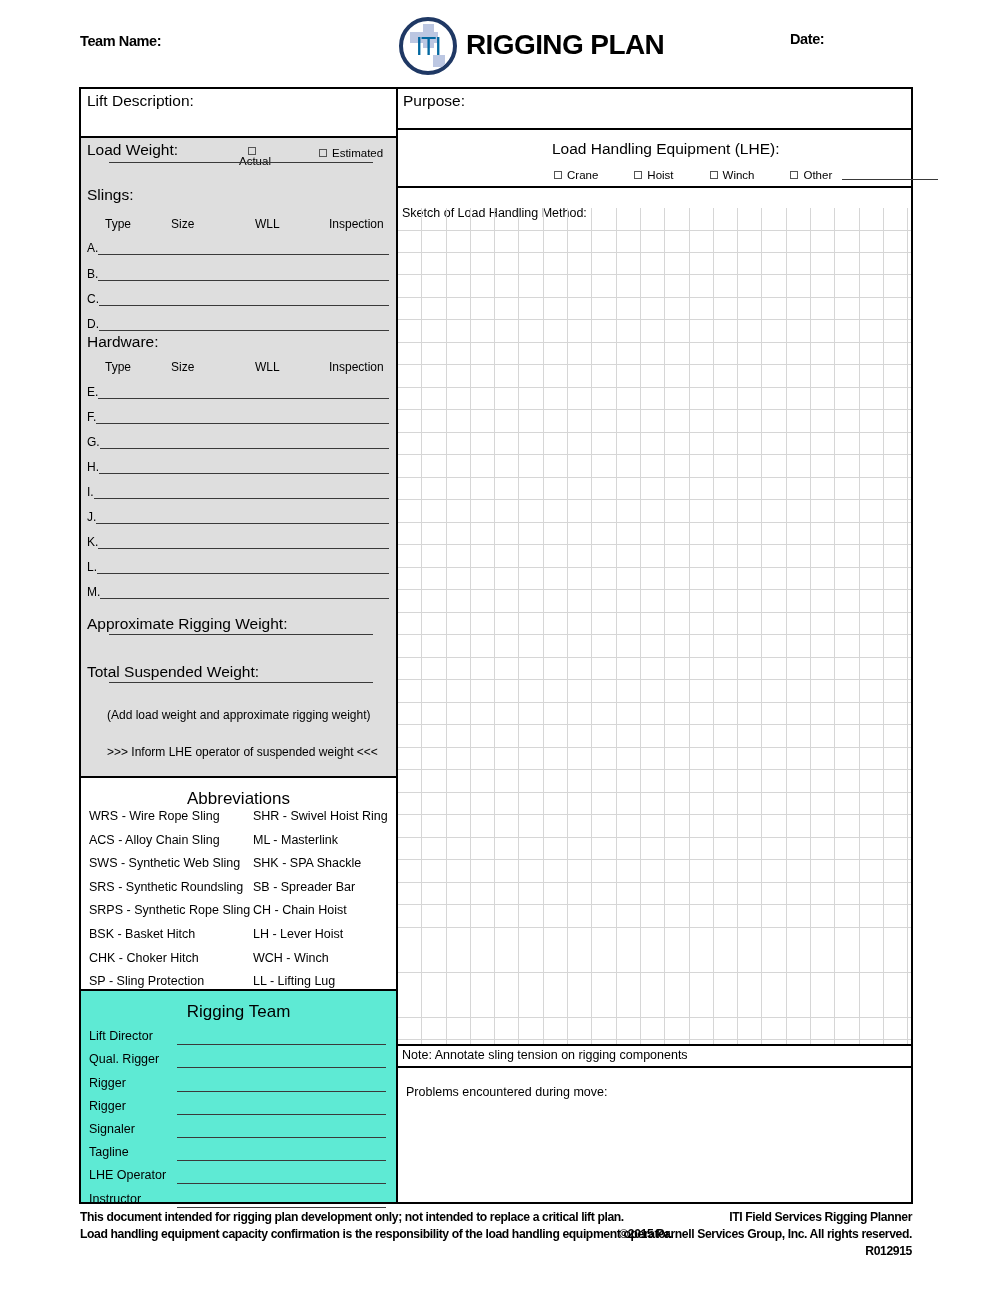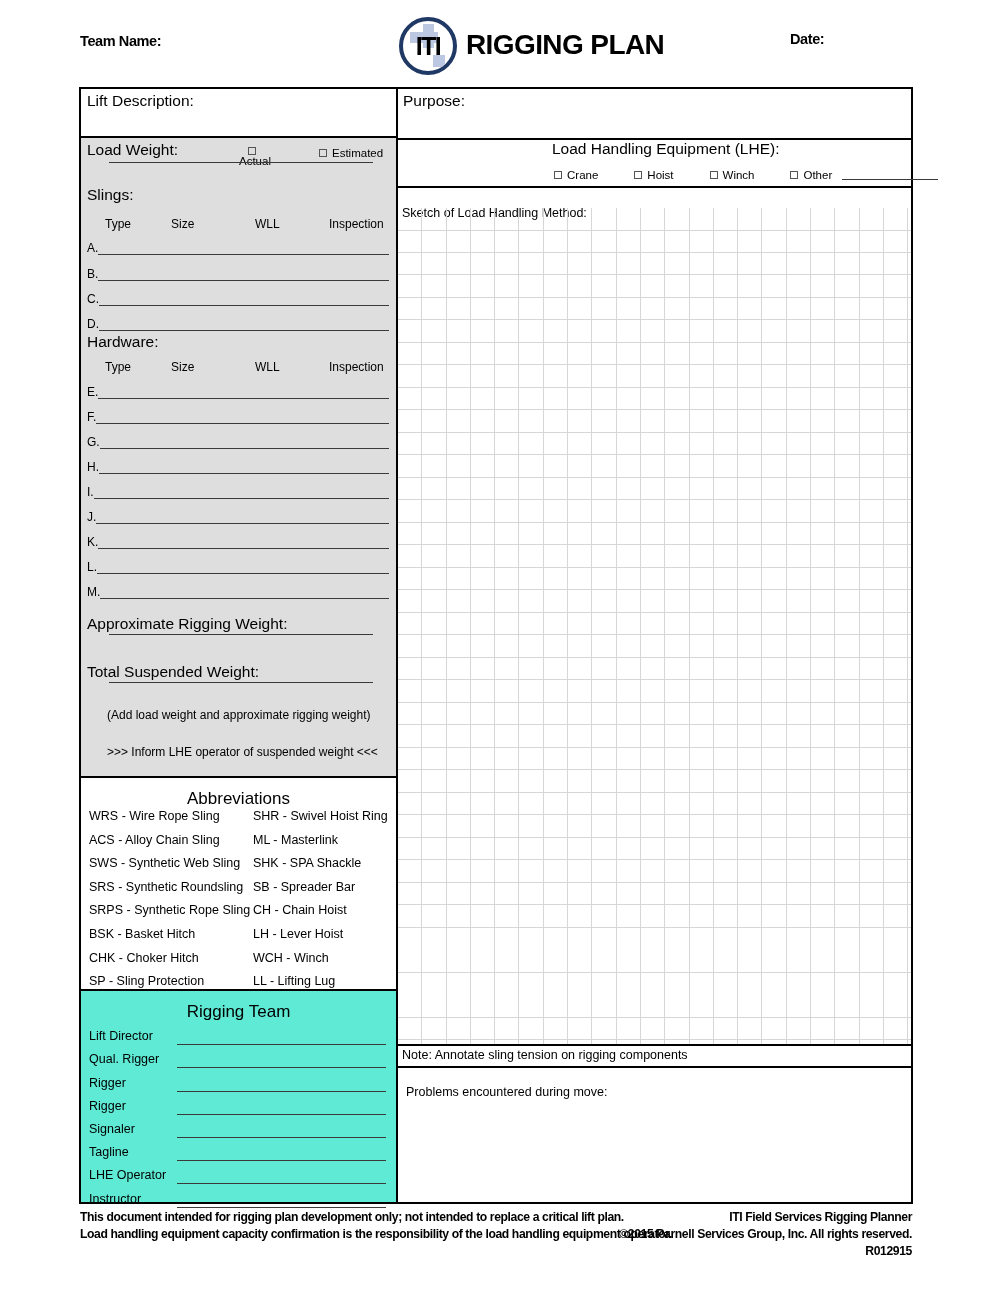--- a/index.html
+++ b/index.html
@@ -20,21 +20,21 @@
   .logo-ring {
     position:absolute; inset:0; border: 4px solid #1f3864; border-radius: 50%;
     background:#fff; overflow:hidden;
   }
   .logo-sq { position:absolute; background:#bcc7e2; }
   .logo-sq.v { left:20px; top:3px; width:11px; height:24px; }
   .logo-sq.h { left:7px; top:11px; width:28px; height:11px; }
   .logo-sq.s { left:30px; top:34px; width:12px; height:12px; }
   .logo-text {
     position:absolute; inset:0; display:flex; align-items:center; justify-content:center;
-    font-weight:bold; font-size:25px; letter-spacing:-1.5px; color:#000000;
+    font-weight:normal; font-size:25px; letter-spacing:-1.5px; color:#0369a1;
   }
   .doc-title { left: 466px; top: 29px; font-size: 28px; font-weight: bold; letter-spacing: -0.6px; }
 
   
   .form { left: 79px; top: 87px; width: 834px; height: 1117px; border: 2px solid #000; }
   .col-left { position:absolute; left:0; top:0; width:317px; height:100%; border-right:2px solid #000; }
   .col-right { position:absolute; left:317px; top:0; width:513px; height:100%; }
 
   .sec-label { font-size: 15.5px; }
 
@@ -60,21 +60,21 @@
 
   .ab-col { position:absolute; top:31px; }
   .ab-item { height:23.6px; font-size:12.5px; white-space:nowrap; }
 
   .team-rows { position:absolute; left:8px; right:10px; top:31px; }
   .trow { height:23.2px; display:flex; align-items:flex-end; font-size:12.5px; }
   .trow .role { flex:0 0 88px; padding-bottom:2px; }
   .trow .fill-line { flex:1; border-bottom:1px solid #3a3a3a; height:16px; }
 
   
-  .purpose { left:0; top:0; width:513px; height:51px; border-bottom:2px solid #000; padding:3px 5px; }
+  .purpose { left:0; top:0; width:513px; height:41px; border-bottom:2px solid #000; padding:3px 5px; }
   .cogrow { left:0; top:49px; width:513px; height:50px; border-bottom:2px solid #000; }
   .cog { position:absolute; left:0; top:0; width:148px; height:100%; border-right:2px solid #000; padding:2px 4px; }
   .lhe { position:absolute; left:148px; top:0; right:0; height:100%; padding:2px 6px; }
   .optrow { position:absolute; left:4px; bottom:5px; display:flex; }
   .cog .optrow { gap:16px; }
   .lhe .optrow { left:8px; gap:36px; }
   .other-line { display:inline-block; width:96px; border-bottom:1px solid #3a3a3a; height:10px; margin-left:10px; }
 
   .sketch-label { left:0; top:99px; width:513px; height:20px; padding:18px 4px; font-size:12.5px; }
   .grid {

